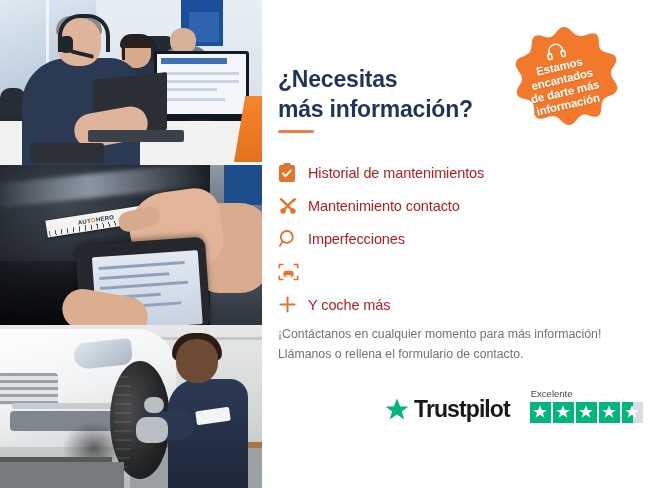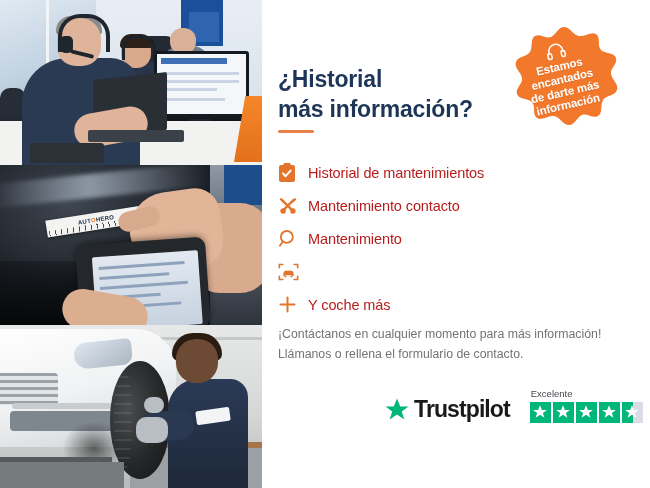--- a/index.html
+++ b/index.html
@@ -564,21 +564,21 @@
       <div class="p3-glove2"></div>
       <div class="p3-glove"></div>
       <div class="p3-lift-top"></div>
       <div class="p3-lift"></div>
     </div>
   </div>
 
   <div class="content">
 
     <h1 class="headline">
-      <span>¿Historial</span><br>
+      <span>¿Necesitas</span><br>
       <span>más información?</span>
     </h1>
 
     <div class="divider"></div>
 
     <div class="badge">
       <svg width="124" height="124" viewBox="0 0 124 124" aria-hidden="true">
         <path fill="#f2792c" d="M62 2
           c6 0 9 8 15 9 s12-5 17-2 1 12 5 16 13 2 15 8-6 10-5 16 8 10 6 16-11 5-14 10 0 13-5 16-11-3-16-1-7 10-13 10-9-8-15-9-12 5-17 2-1-12-5-16-13-2-15-8 6-10 5-16-8-10-6-16 11-5 14-10 0-13 5-16 11 3 16 1 7-10 13-10 z"></path>
       </svg>
@@ -626,21 +626,21 @@
         <span class="feature-label">Mantenimiento contacto</span>
       </div>
 
       <div class="feature">
         <span class="feature-icon">
           <svg width="19" height="19" viewBox="0 0 20 20" aria-hidden="true">
             <circle cx="9.3" cy="8.4" r="6.3" fill="none" stroke="#e2742b" stroke-width="1.9"></circle>
             <line x1="5" y1="13.2" x2="2" y2="17.6" stroke="#e2742b" stroke-width="1.9" stroke-linecap="round"></line>
           </svg>
         </span>
-        <span class="feature-label">Mantenimiento</span>
+        <span class="feature-label">Imperfecciones</span>
       </div>
 
       <div class="feature">
         <span class="feature-icon">
           <svg width="21" height="20" viewBox="0 0 22 21" aria-hidden="true">
             <g fill="none" stroke="#e2742b" stroke-width="1.7" stroke-linecap="round">
               <path d="M1.4 6V2.6h3.6"></path>
               <path d="M20.6 6V2.6H17"></path>
               <path d="M1.4 15v3.4h3.6"></path>
               <path d="M20.6 15v3.4H17"></path>

